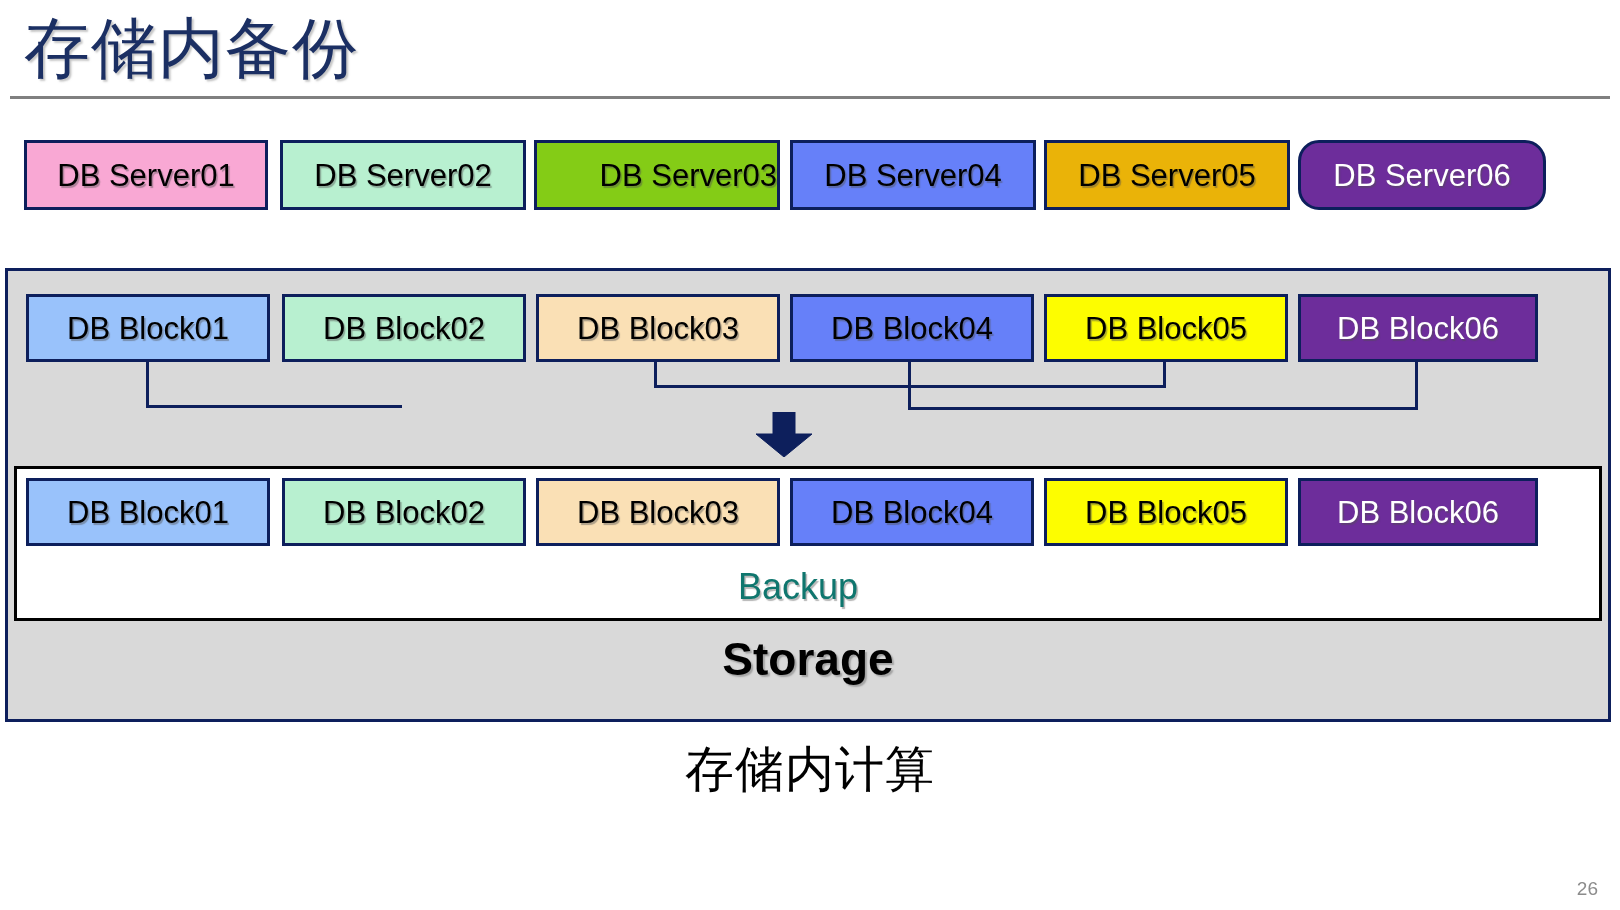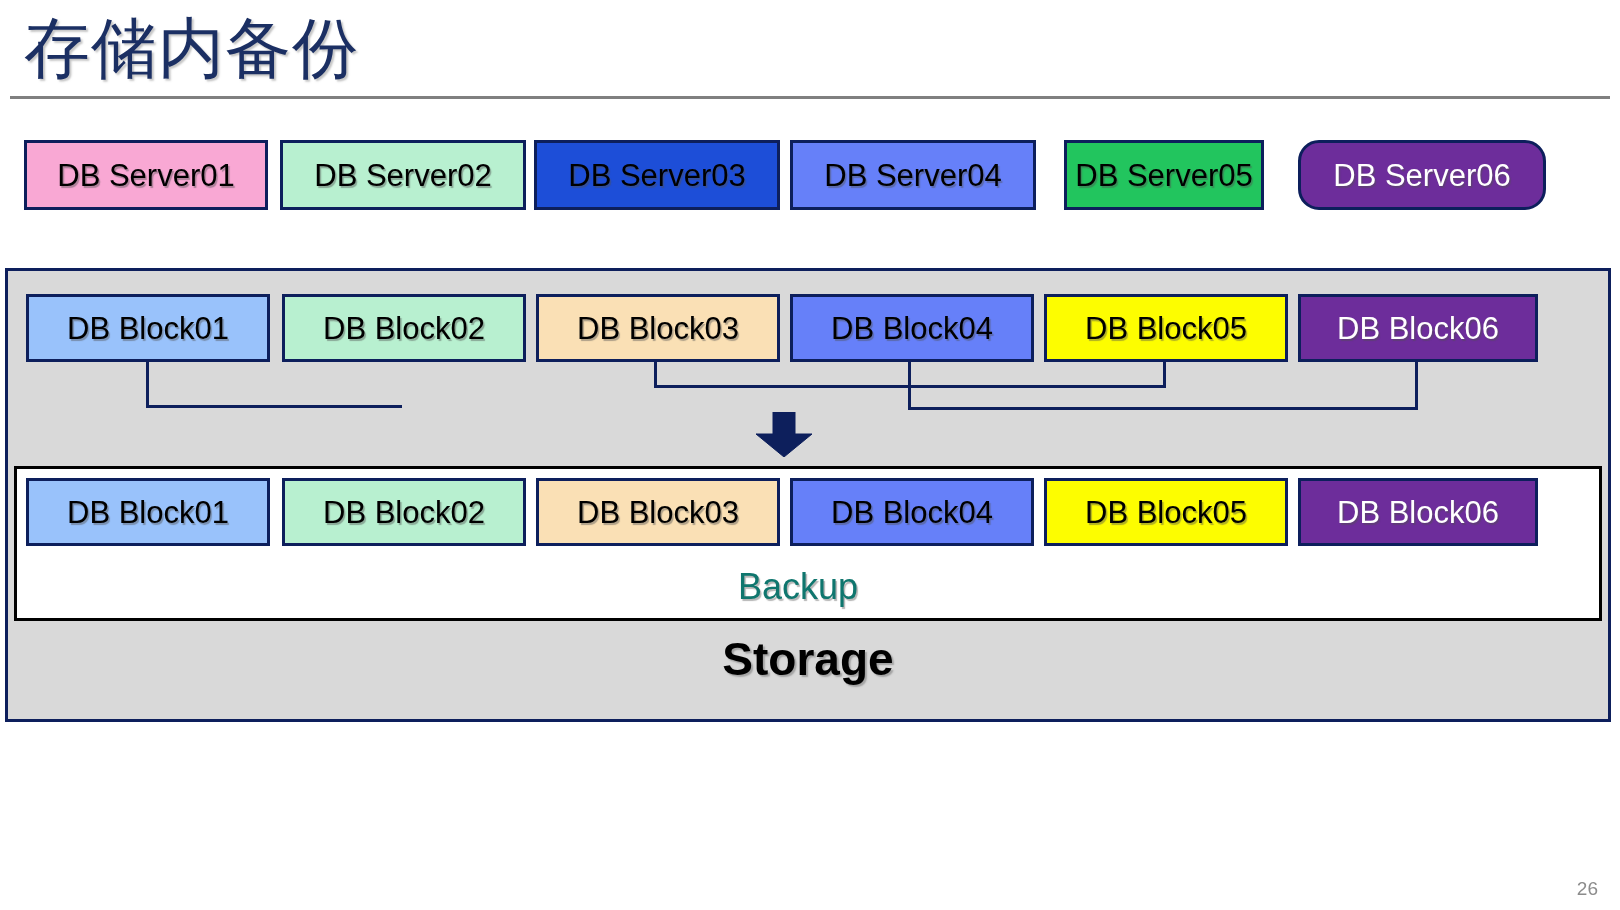--- a/index.html
+++ b/index.html
@@ -155,27 +155,27 @@
 <div id="slide-title">存储内备份</div>
 <div id="title-rule"></div>
 
 <div id="server-row">
     <div class="node" style="left: 24px; width: 244px; background: #f9a8d4; color: rgb(0, 0, 0);">
       <span>DB Server01</span>
     </div>
     <div class="node" style="left: 280px; width: 246px; background: rgb(184, 240, 208); color: rgb(0, 0, 0);">
       <span>DB Server02</span>
     </div>
-    <div class="node" style="left: 534px; width: 246px; background: #1d4ed8; color: rgb(0, 0, 0);">
+    <div class="node" style="left: 534px; width: 246px; background: #84cc16; color: rgb(0, 0, 0); justify-content: flex-end;">
       <span>DB Server03</span>
     </div>
     <div class="node" style="left: 790px; width: 246px; background: rgb(102, 128, 249); color: rgb(0, 0, 0);">
       <span>DB Server04</span>
     </div>
-    <div class="node" style="left: 1044px; width: 200px; background: #22c55e; color: rgb(0, 0, 0); margin-left: 20px;">
+    <div class="node" style="left: 1044px; width: 246px; background: #eab308; color: rgb(0, 0, 0);">
       <span>DB Server05</span>
     </div>
     <div class="node" style="left: 1298px; width: 248px; background: rgb(109, 45, 155); color: rgb(255, 255, 255); border-radius: 21px;">
       <span>DB Server06</span>
     </div>
   </div>
 
 <div id="storage-container"></div>
 
 <div id="primary-row">
@@ -235,15 +235,16 @@
     </div>
     <div class="node" style="left: 1298px; width: 240px; background: rgb(109, 45, 155); color: rgb(255, 255, 255);">
       <span>DB Block06</span>
     </div>
   </div>
 <div id="backup-label">Backup</div>
 
 <div id="storage-label">Storage</div>
 
 <div id="caption">
+  <div class="cap-line">存储内计算</div>
 </div>
 
 <div id="page-number">26</div>
 
 </body></html>

